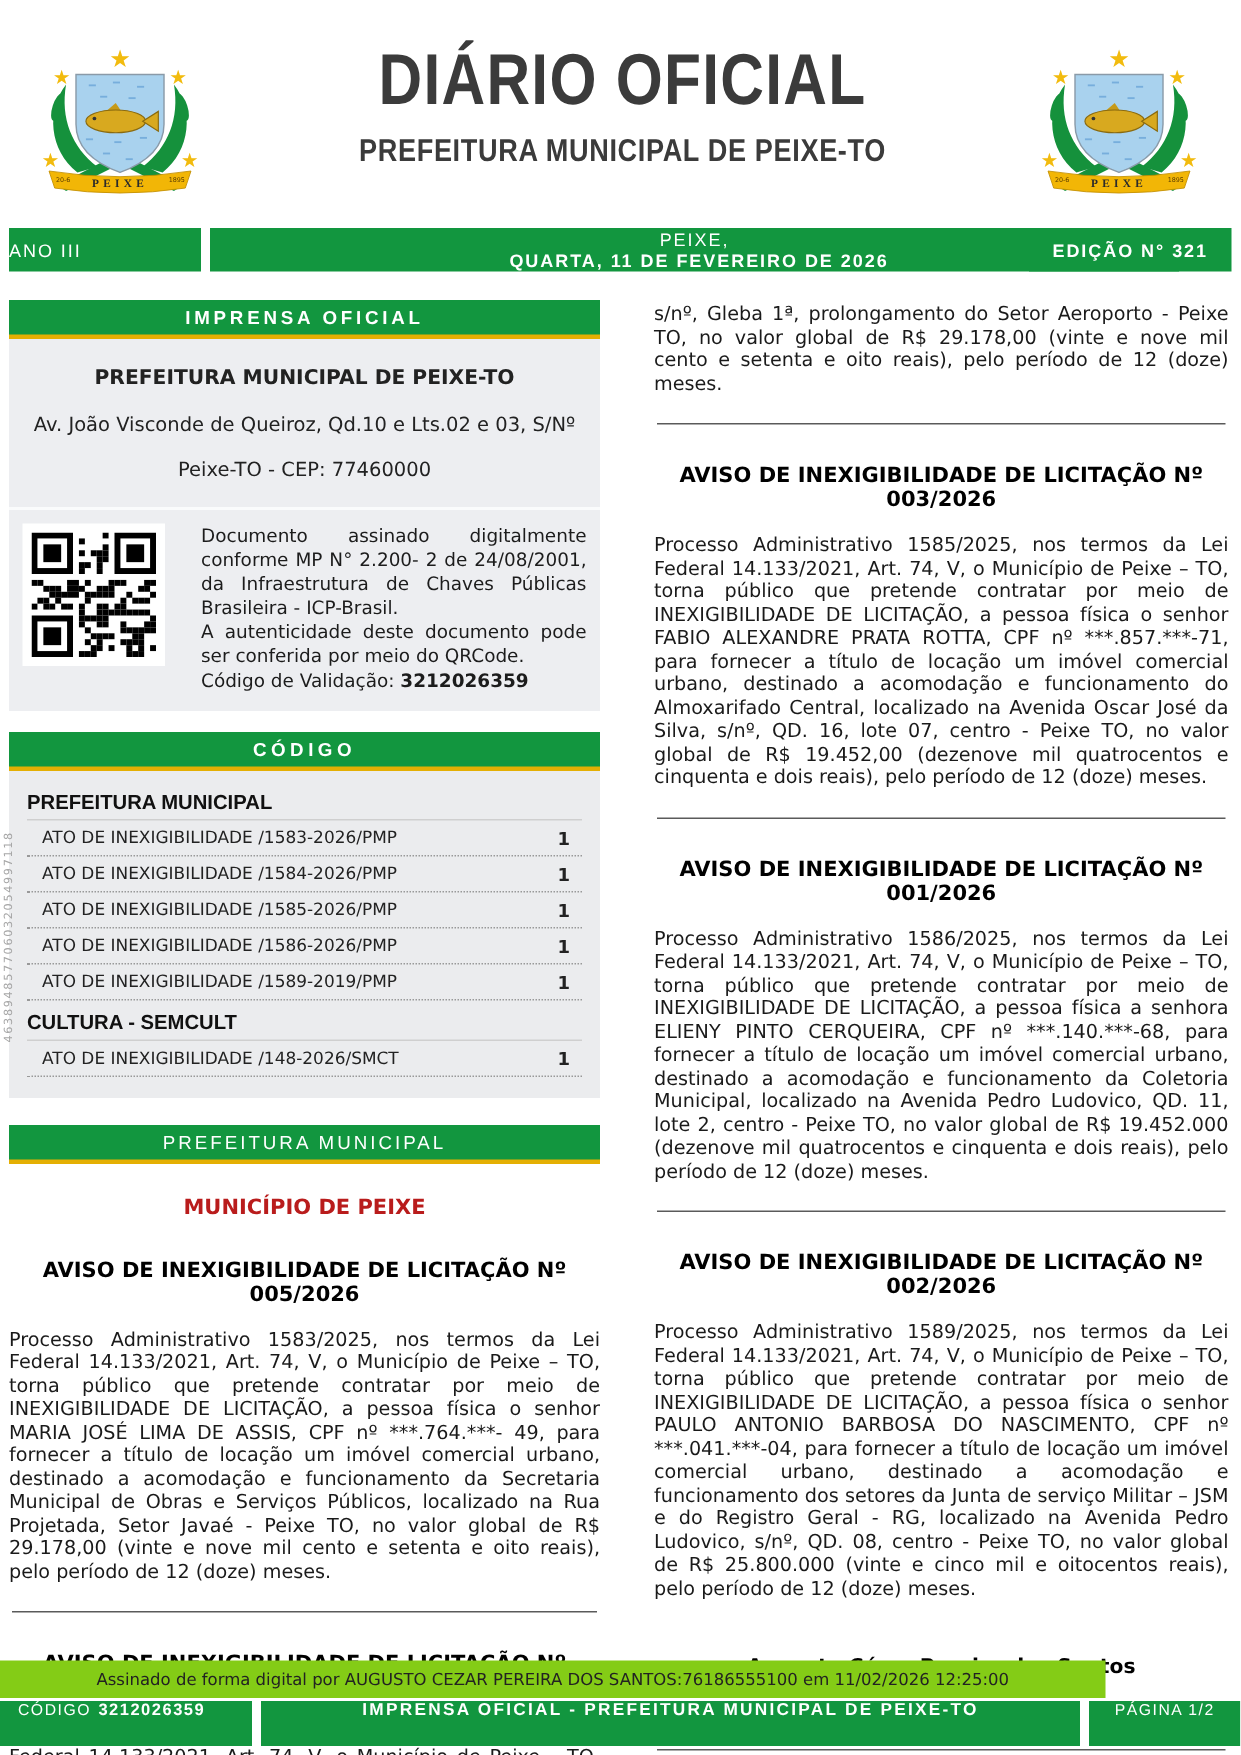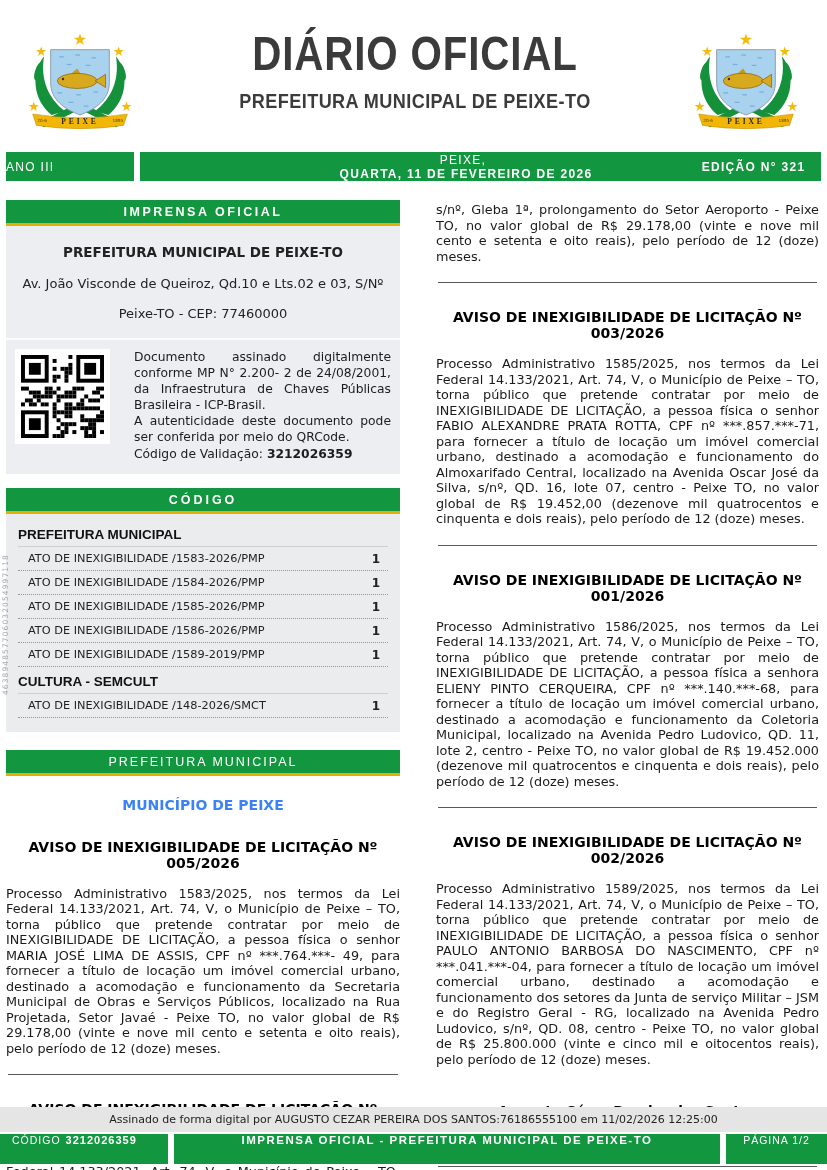--- a/index.html
+++ b/index.html
@@ -48,34 +48,34 @@
 
   .sum-bar { margin-top:14px; letter-spacing:3px; }
   .sum-panel { background:#EBECEE; padding:6px 12px 14px; }
   .sum-sec-title { font-family:"Liberation Sans",sans-serif; font-weight:bold; font-size:13.5px;
         color:#111; padding:7px 0 4px; border-bottom:1px solid #CFCFCF; }
   .sum-row { display:flex; justify-content:space-between; align-items:center;
         padding:5px 2px 4px 10px; border-bottom:1px dotted #999; font-size:11.3px; color:#222; }
   .sum-page { font-weight:bold; font-size:12px; padding-right:6px; }
 
   .section-bar { margin-top:18px; }
-  .h-center { text-align:center; font-weight:bold; font-size:14px; color:#3b82f6; margin:21px 0 0; }
+  .h-center { text-align:center; font-weight:bold; font-size:14px; color:#b91c1c; margin:21px 0 0; }
   .art-title { text-align:center; font-weight:bold; font-size:14px; color:#000; margin:26px 0 0; }
   .art-body  { text-align:justify; font-size:12.8px; line-height:15.5px; margin:15px 0 0; color:#1a1a1a; }
   .cont-body { margin-top:2px; }
   .rule { border:none; border-top:1px solid #5A5A5A; margin:18px 2px 0; }
 
   .sig-name { text-align:center; font-weight:bold; font-size:13.5px; margin-top:36px; color:#000; }
   .sig-role { text-align:center; font-size:13px; margin-top:14px; }
 
   .side-code { position:absolute; left:1px; top:445px; height:250px; writing-mode:vertical-rl;
         transform:rotate(180deg); font-size:7.5px; color:#A6A6A6; letter-spacing:1.1px; }
 
   
-  .sig-strip { position:absolute; left:0; top:1107px; width:827px; height:25px; background:#e5e5e5;
+  .sig-strip { position:absolute; left:0; top:1107px; width:737px; height:25px; background:#84cc16;
         display:flex; align-items:center; justify-content:center; font-size:11px; color:#222; }
   .fb { position:absolute; top:1134px; height:30px; background:#12963F; color:#fff;
         display:flex; align-items:flex-start; box-sizing:border-box;
         font-family:"Liberation Sans",sans-serif; }
   .fb-left  { left:0;     width:168px; padding-left:12px; font-size:10.5px; letter-spacing:1px; }
   .fb-left b { margin-left:5px; font-size:11px; }
   .fb-mid   { left:174px; width:546px; justify-content:center; font-weight:bold; font-size:11.5px; letter-spacing:1.5px; }
   .fb-right { left:726px; width:101px; justify-content:center; font-size:10.5px; letter-spacing:1px; }
 </style>
 </head>

